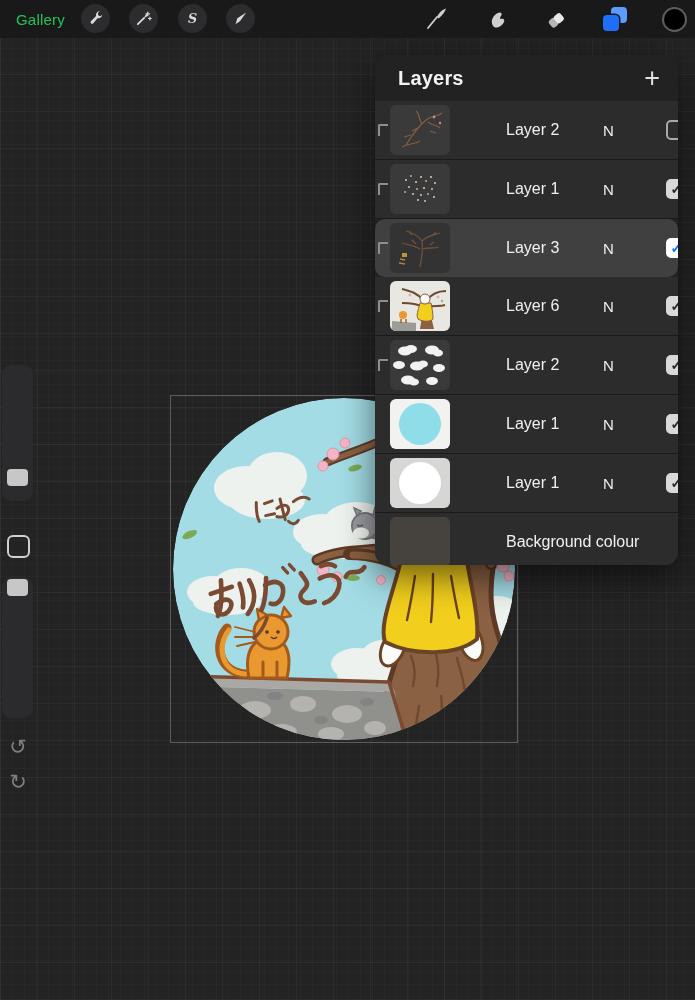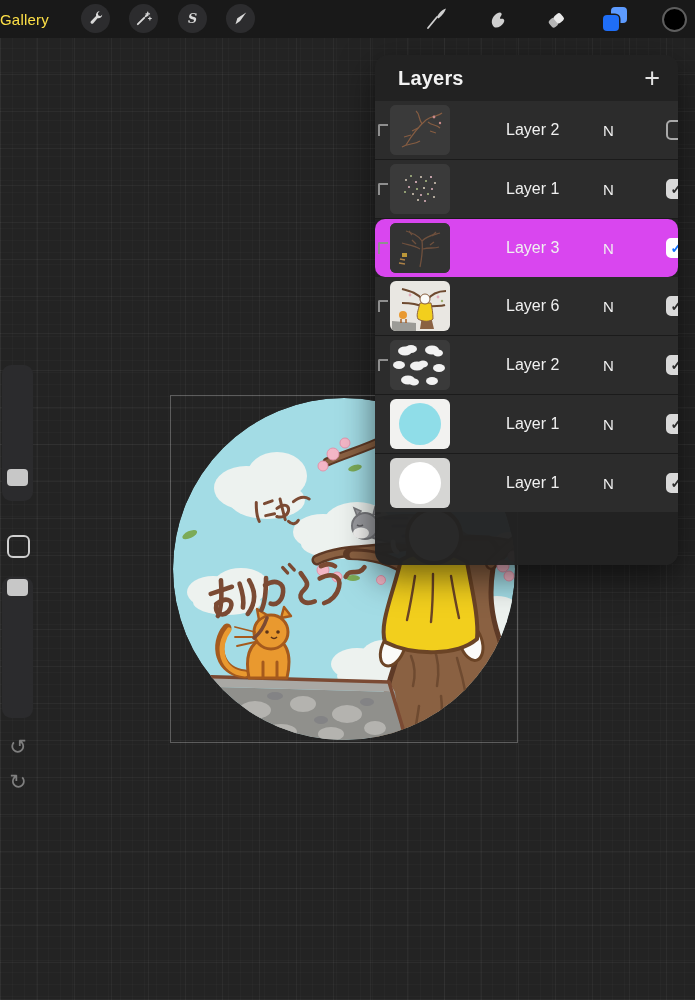--- a/index.html
+++ b/index.html
@@ -21,21 +21,21 @@
       linear-gradient(90deg, rgba(255,255,255,.018) 1px, transparent 1px);
     background-size:37px 37px,37px 37px,12px 12px,12px 12px;
   }
 
   
   .topbar{
     position:absolute;left:0;top:0;width:695px;height:38px;
     background:#191919;z-index:40;
     display:flex;align-items:center;
   }
-  .gallery{color:#fde047;font-size:15px;letter-spacing:.2px;}
+  .gallery{color:#22c55e;font-size:15px;margin-left:16px;letter-spacing:.2px;}
   .tool-circle{
     position:absolute;top:4px;width:29px;height:29px;border-radius:50%;
     background:#2c2c2e;display:flex;align-items:center;justify-content:center;
   }
   .tc-1{left:81px;}.tc-2{left:129px;}.tc-3{left:178px;}.tc-4{left:226px;}
   .right-tool{position:absolute;top:6px;width:26px;height:26px;display:flex;align-items:center;justify-content:center;}
   .rt-brush{left:424px;}.rt-smudge{left:484px;}.rt-erase{left:543px;}.rt-layers{left:602px;}.rt-color{left:661px;}
   .layers-ic{position:relative;width:24px;height:24px;}
   .layers-ic .back{position:absolute;right:0;top:0;width:16px;height:16px;border-radius:4px;background:#5d9bff;}
   .layers-ic .front{position:absolute;left:0;bottom:0;width:16px;height:16px;border-radius:4px;background:#1f6ef7;box-shadow:0 0 0 1.5px #191919;}
@@ -69,21 +69,21 @@
   }
   .panel-header{height:46px;display:flex;align-items:center;justify-content:space-between;padding:0 18px 0 23px;}
   .panel-title{color:#f2f2f2;font-size:20px;font-weight:bold;letter-spacing:.2px;}
   .add-btn{color:#e3e3e3;font-size:27px;font-weight:300;line-height:27px;}
   .rows{position:absolute;left:0;top:46px;right:0;bottom:0;}
   .row{
     position:relative;height:58px;display:flex;align-items:center;
     background:rgba(44,44,44,.97);border-bottom:1px solid rgba(20,20,20,.7);gap:38px;
   }
   .row:last-child{border-bottom:none;}
-  .row.selected{background:#d946ef;border-radius:10px;border-bottom:none;z-index:2;}
+  .row.selected{background:#404040;border-radius:10px;border-bottom:none;z-index:2;}
   .corner{position:absolute;left:3px;top:50%;margin-top:-6px;width:8px;height:10px;
     border-left:2px solid #8f8f8f;border-top:2px solid #8f8f8f;border-top-left-radius:2px;display:none;}
   .row.has-corner .corner{display:block;}
   .thumb{margin-left:15px;width:60px;height:50px;border-radius:6px;overflow:hidden;flex:0 0 auto;background:#3a3a3a;}
   .thumb svg{display:block;}
   .lname{margin-left:18px;color:#f0f0f0;font-size:16px;flex:1 1 auto;white-space:nowrap;}
   .blend{width:22px;text-align:center;color:#f0f0f0;font-size:15px;margin-right:9px;flex:0 0 auto;}
   .cb{width:20px;height:20px;border:2px solid #a9a9a9;border-radius:5px;margin-right:13px;flex:0 0 auto;
       box-sizing:border-box;position:relative;}
   .cb.checked{background:#d9d9d9;border-color:#d9d9d9;}
@@ -481,16 +481,27 @@
           <svg width="60" height="50" viewBox="0 0 60 50">
               <rect width="60" height="50" fill="#d6d6d4"></rect>
             <circle cx="30" cy="25" r="21" fill="#ffffff"></circle>
           </svg>
         </span>
         <span class="lname">Layer 1</span>
         <span class="blend">N</span>
         <span class="cb checked"></span>
       </div>
 
+      <div class="row">
+
+        <span class="thumb">
+          <svg width="60" height="50" viewBox="0 0 60 50">
+              <rect width="60" height="50" fill="#46433e"></rect>
+            </svg>
+        </span>
+        <span class="lname">Background colour</span>
+        <span class="blend" style="visibility: hidden;"></span>
+        <span class="cb"></span>
+      </div>
 
     </div>
   </div>
 </div>
 
 </body></html>

